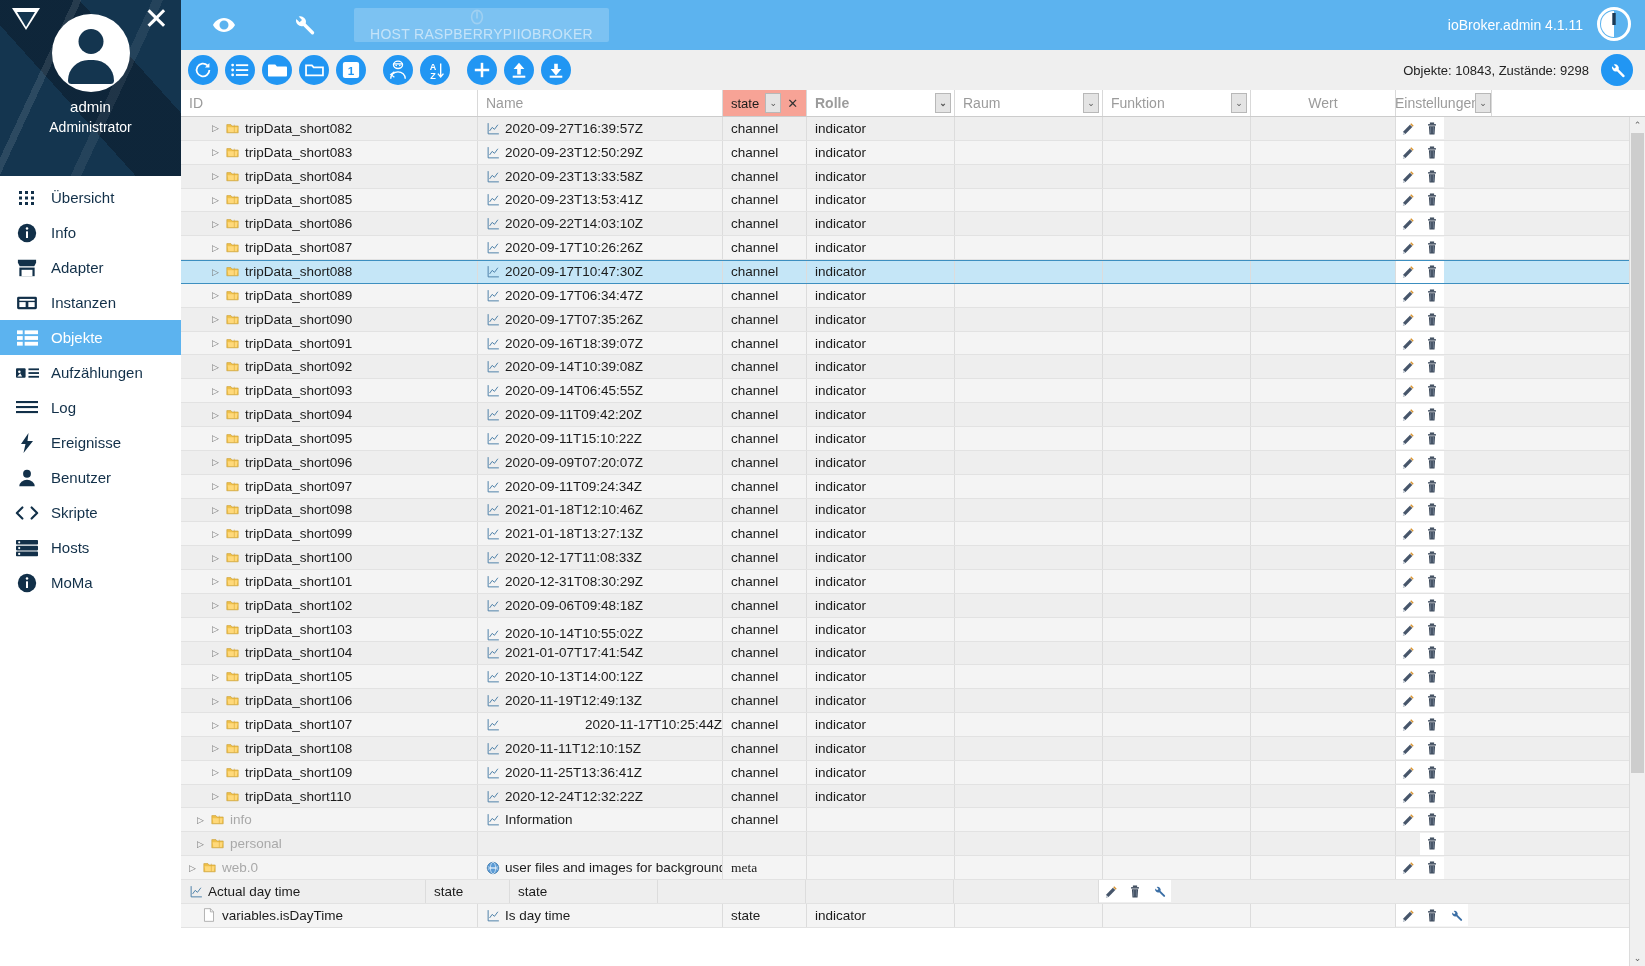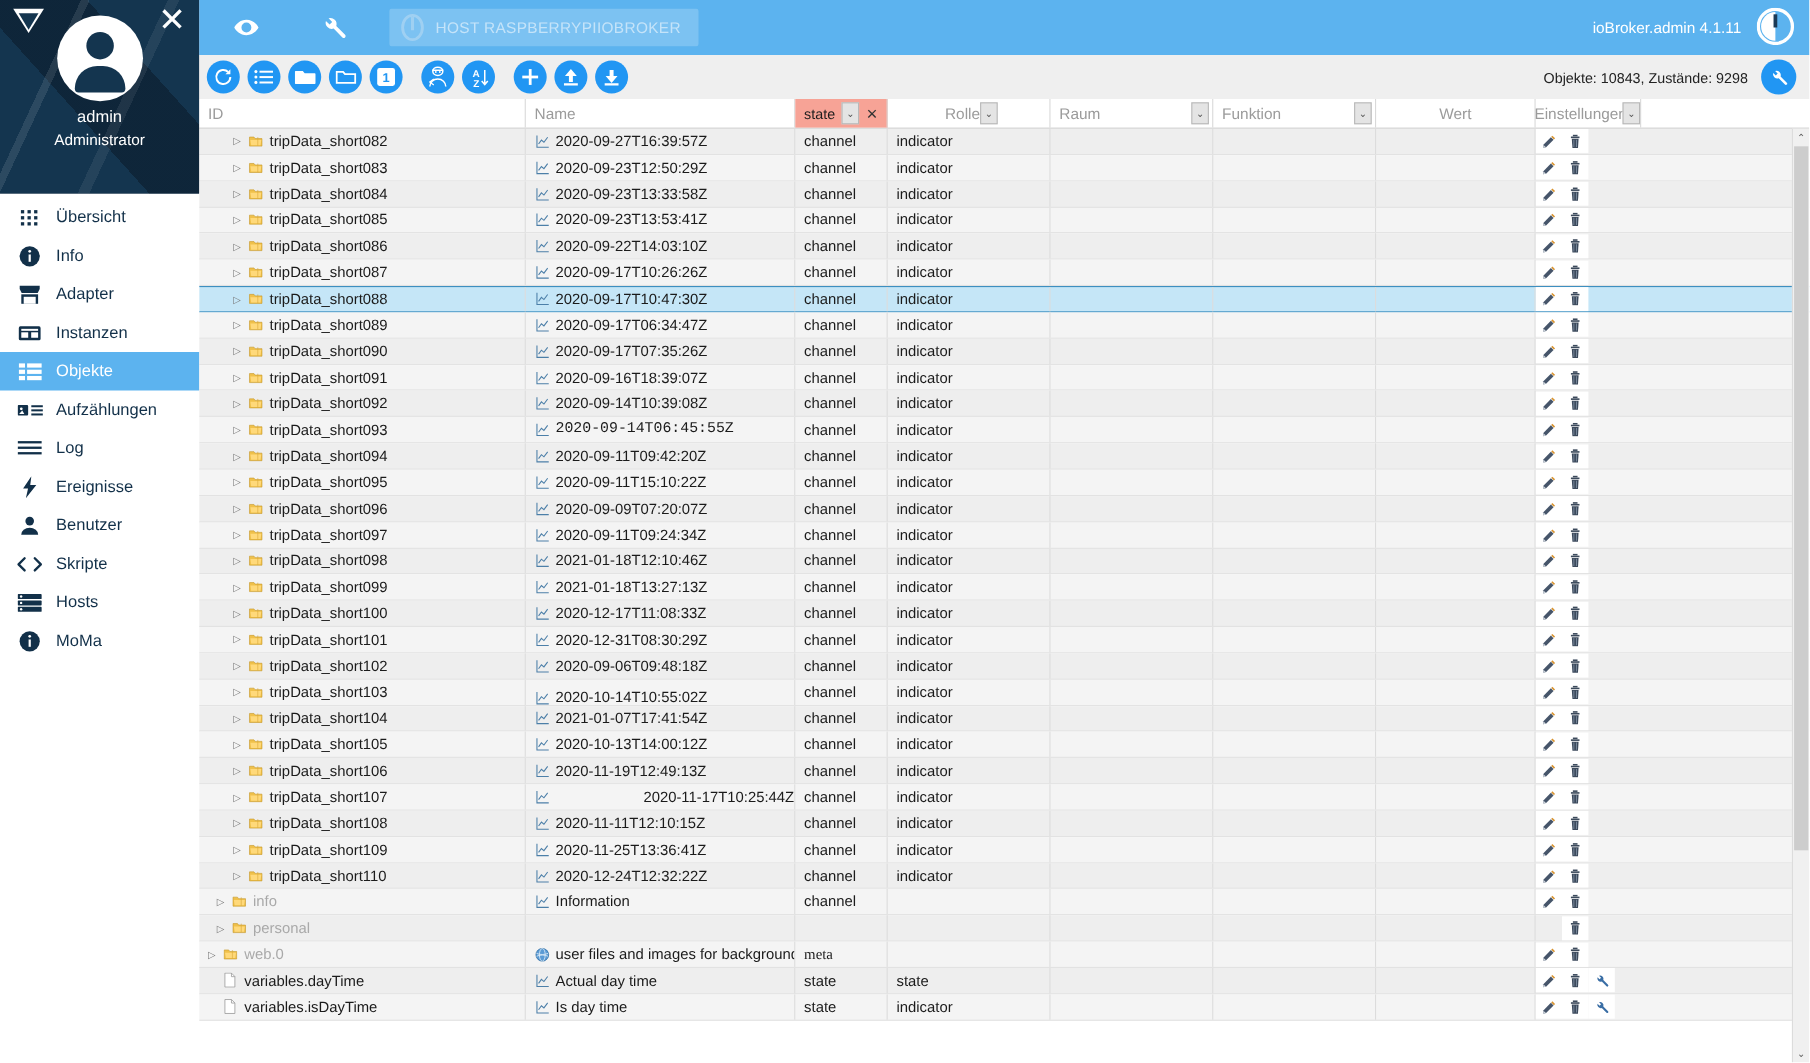--- a/index.html
+++ b/index.html
@@ -109,20 +109,21 @@
     display: flex; align-items: center;
   }
   #eye-btn { margin-left: 31px; cursor: pointer; display: flex; }
   #wrench-btn { margin-left: 56px; cursor: pointer; display: flex; }
   #host-btn {
     margin-left: 38px; height: 34px;
     background: rgba(255,255,255,.20);
     display: flex; align-items: center;
     padding: 0 16px 0 8px; cursor: pointer;
     border-radius: 2px;
+    flex-direction: column;
   }
   #host-btn .host-label {
     color: rgba(255,255,255,.55);
     font-size: 14px; letter-spacing: .3px;
     margin-left: 8px; white-space: nowrap;
   }
   #header-right {
     margin-left: auto; display: flex; align-items: center;
     padding-right: 14px;
   }
@@ -538,21 +539,21 @@
           <span>ID</span>
         </div>
         <div class="ch" style="width: 245px; flex: 0 0 245px;">
           <span>Name</span>
         </div>
         <div class="ch ch-type" style="width: 84px; flex: 0 0 84px;">
           <span class="tval">state</span>
           <span class="sel-arrow">⌄</span>
           <span class="clr">✕</span>
         </div>
-        <div class="ch" style="width: 148px; flex: 0 0 148px; justify-content: center; padding-right: 3px;">
+        <div class="ch" style="width: 148px; flex: 0 0 148px; justify-content: space-between; padding-right: 3px; font-weight: bold;">
           <span>Rolle</span>
           <span class="sel-arrow">⌄</span>
         </div>
         <div class="ch" style="width: 148px; flex: 0 0 148px; justify-content: space-between; padding-right: 3px;">
           <span>Raum</span>
           <span class="sel-arrow">⌄</span>
         </div>
         <div class="ch" style="width: 148px; flex: 0 0 148px; justify-content: space-between; padding-right: 3px;">
           <span>Funktion</span>
           <span class="sel-arrow">⌄</span>
@@ -1067,21 +1068,21 @@
             <span class="caret">▷</span>
             <span class="ficon">
               <svg width="13" height="13" viewBox="0 0 16 16">
                 <path fill="#f0c14b" stroke="#c79a2e" stroke-width=".7" d="M1 3.2h5l1.3 1.7H15v8.4H1z"></path>
                 <path fill="#ffd97a" d="M2 6.4h12.2l-.9 5.9H2.9z"></path>
                 <rect x="9.6" y="3.3" width="1.3" height="9.6" fill="#d9a93b" opacity=".55"></rect>
               </svg>
             </span>
             <span class="idtext">tripData_short093</span>
           </div>
-          <div class="cell c-name" style="width: 245px; flex: 0 0 245px; font-family: Liberation Mono, monospace;">
+          <div class="cell c-name" style="width: 245px; flex: 0 0 245px;">
             <span class="nicon">
               <svg width="13" height="13" viewBox="0 0 16 16">
                 <path fill="none" stroke="#4c7fa8" stroke-width="1.2" d="M1.4 1.4v13.2h13.2"></path>
                 <path fill="none" stroke="#4c7fa8" stroke-width="1.2" d="M3.2 11 L6.4 6.6 L9.2 9 L13.4 3.4"></path>
               </svg>
             </span>
             <span>2020-09-14T06:45:55Z</span>
           </div>
           <div class="cell c-type" style="width: 84px; flex: 0 0 84px;">channel</div>
           <div class="cell c-role" style="width: 148px; flex: 0 0 148px;">indicator</div>
@@ -1989,31 +1990,20 @@
               <svg width="12" height="13" viewBox="0 0 14 16">
                 <rect x="4.4" y=".6" width="5.2" height="1.8" fill="#3c4a5c"></rect>
                 <rect x="2.2" y="2.6" width="9.6" height="1.8" fill="#3c4a5c"></rect>
                 <path fill="#3c4a5c" d="M3.2 5.2h7.6l-.7 10.2H3.9z"></path>
                 <path fill="#7e8da0" d="M5 6.2h1v8h-1zM8 6.2h1v8h-1z"></path>
               </svg>
             </span>
           </div>
         </div>
         <div class="row">
-          <div class="cell c-id" style="width: 297px; flex: 0 0 297px;">
-            <span style="width: 5px; flex: 0 0 5px;"></span>
-            <span class="caret"></span>
-            <span class="ficon">
-              <svg width="12" height="14" viewBox="0 0 14 17">
-                <path fill="#fff" stroke="#9a9a9a" stroke-width=".9" d="M1.5 .8h7.2l3.8 3.8v11.6H1.5z"></path>
-                <path fill="none" stroke="#9a9a9a" stroke-width=".9" d="M8.7 .8v3.9h3.8"></path>
-              </svg>
-            </span>
-            <span class="idtext">variables.dayTime</span>
-          </div>
           <div class="cell c-name" style="width: 245px; flex: 0 0 245px;">
             <span class="nicon">
               <svg width="13" height="13" viewBox="0 0 16 16">
                 <path fill="none" stroke="#4c7fa8" stroke-width="1.2" d="M1.4 1.4v13.2h13.2"></path>
                 <path fill="none" stroke="#4c7fa8" stroke-width="1.2" d="M3.2 11 L6.4 6.6 L9.2 9 L13.4 3.4"></path>
               </svg>
             </span>
             <span>Actual day time</span>
           </div>
           <div class="cell c-type" style="width: 84px; flex: 0 0 84px;">state</div>

